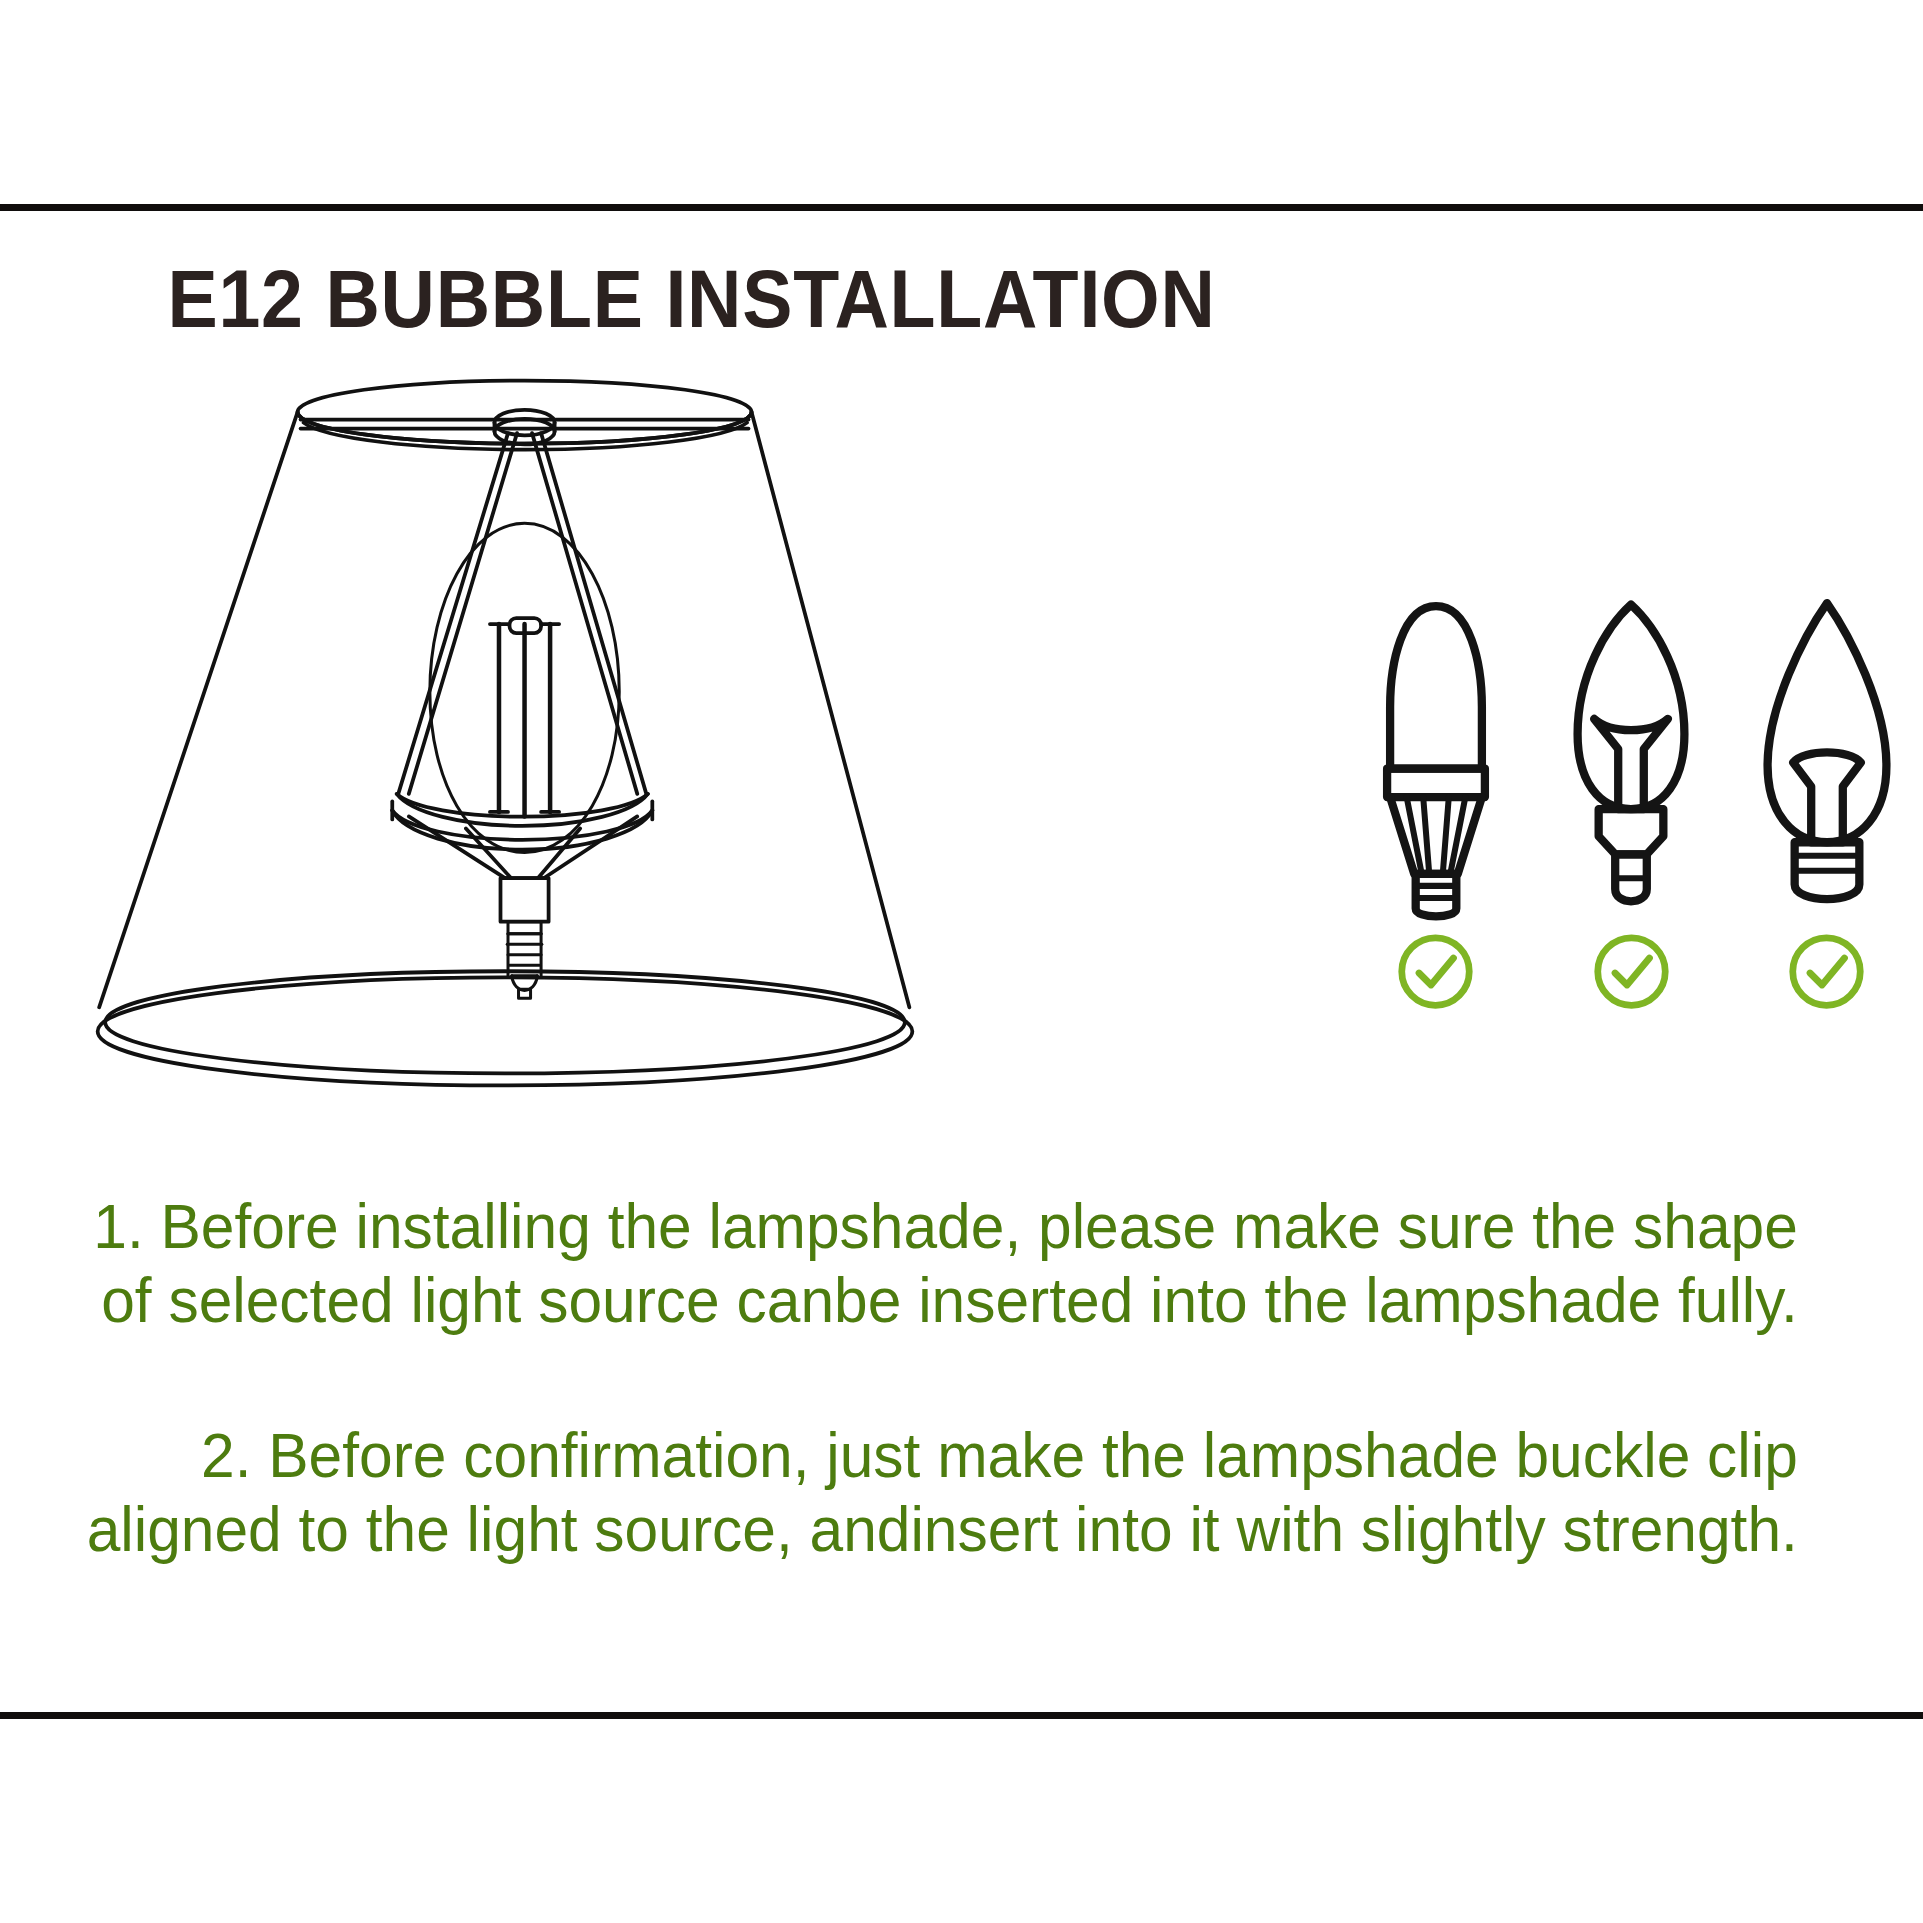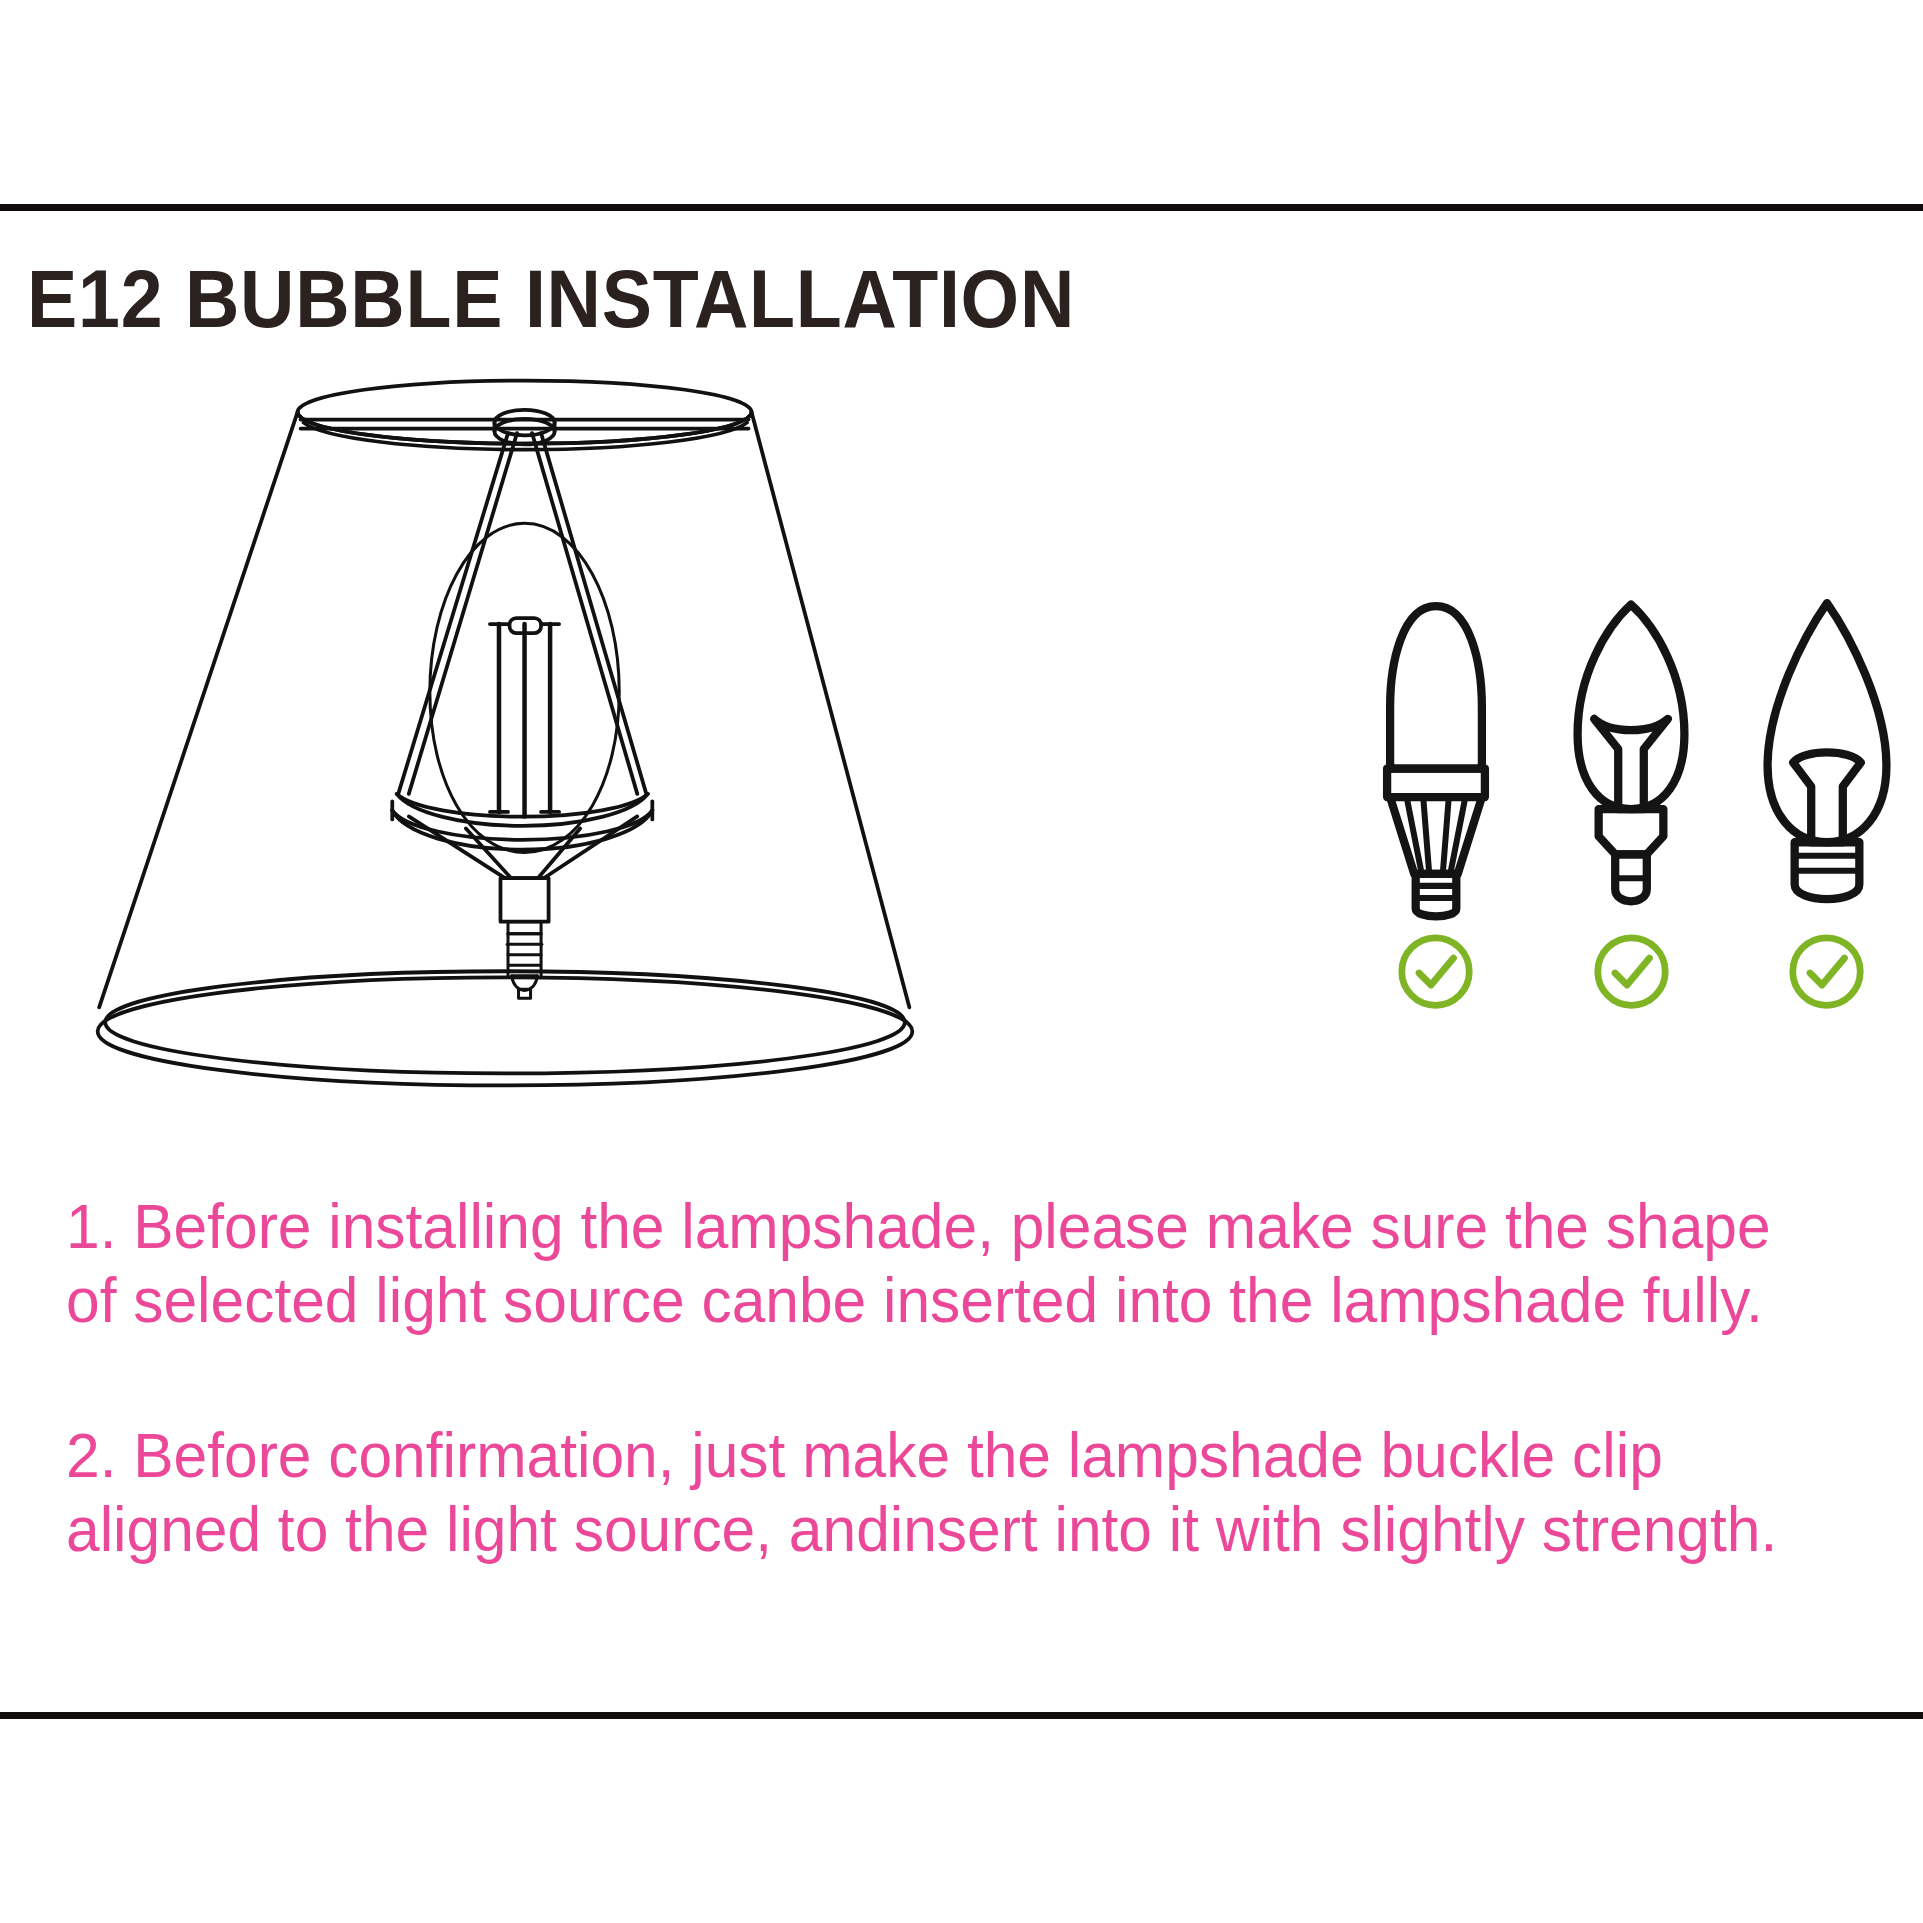--- a/index.html
+++ b/index.html
@@ -8,20 +8,21 @@
     padding: 0;
     background: #ffffff;
   }
   #page {
     position: relative;
     width: 1924px;
     height: 1924px;
     background: #ffffff;
     font-family: "Liberation Sans", "DejaVu Sans", sans-serif;
     overflow: hidden;
+    text-align: right;
   }
 
   
   .rule {
     position: absolute;
     left: 0;
     width: 1924px;
     height: 6.8px;
     background: #100d0c;
   }
@@ -105,21 +106,21 @@
   .bulb-art svg { display: block; width: 100%; height: 100%; }
   .check-mark { width: 81px; height: 81px; margin-top: 6px; }
   .check-mark svg { display: block; width: 100%; height: 100%; }
 
   
   #instructions {
     position: absolute;
     left: 66px;
     top: 1126px;
     width: 1804px;
-    color: #ec4899;
+    color: #4d7c0f;
   }
   .step {
     font-size: 63px;
     line-height: 74px;
     font-weight: 400;
     letter-spacing: 0px;
     transform: scaleX(0.96);
     transform-origin: left top;
   }
   .step + .step { margin-top: 81px; }

